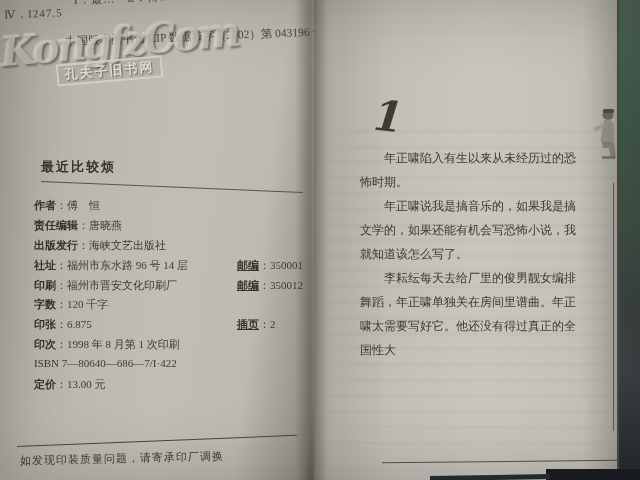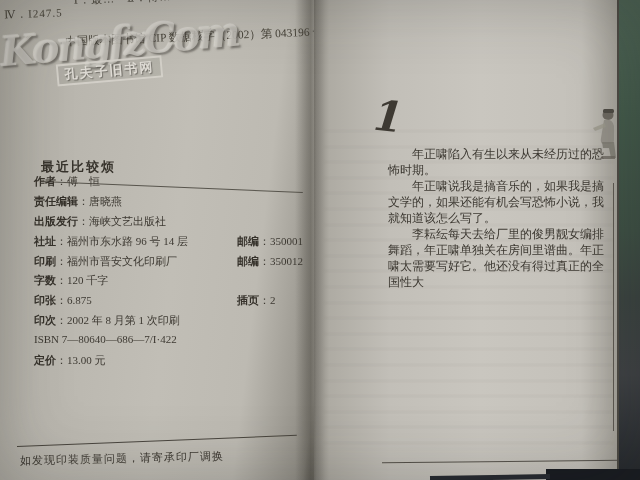--- a/index.html
+++ b/index.html
@@ -46,34 +46,34 @@
   .wm-site {
     position:absolute; left:54px; top:41px; padding:0px 6px;
     border:2px solid rgba(216,213,206,0.85); background:rgba(140,137,130,0.18);
     color:rgba(228,225,218,0.92); font-size:13px; font-weight:bold; letter-spacing:2px;
     text-shadow:1px 1px 1px rgba(62,59,52,0.55); white-space:nowrap;
   }
 
   
   .book-title { position:absolute; left:41px; top:158px; font-size:13px; font-weight:bold; letter-spacing:2px; color:#37332c; }
   .rule-title { position:absolute; left:41px; top:181px; width:262px; height:1px; background:#57544c; transform:rotate(2.4deg); transform-origin:left center; }
-  .colophon-rows { position:absolute; left:0; top:174px; width:305px; color:#3d3932; }
+  .colophon-rows { position:absolute; left:0; top:198px; width:305px; color:#3d3932; }
   .crow { position:relative; height:19.9px; padding-left:34px; font-size:11px; white-space:nowrap; }
   .crow .lbl { font-weight:bold; color:#36322b; }
   .crow .extra { position:absolute; left:237px; top:0; }
-  .crow .extra .lbl { font-weight:bold; }
+  .crow .extra .lbl { font-weight:bold;text-decoration:underline; }
   .rule-bottom { position:absolute; left:17px; top:446px; width:280px; height:1px; background:#49453e; transform:rotate(-2.3deg); transform-origin:left center; }
   .colophon-footer { position:absolute; left:20px; top:451px; font-size:11px; color:#3d3932; letter-spacing:1px; transform:rotate(-1.2deg); white-space:nowrap; }
 
   
   .chapter-number {
     position:absolute; left:60px; top:92px; font-size:42px; font-style:italic; font-weight:bold;
     color:#3e3a33; transform:rotate(6deg); font-family:"DejaVu Serif","Liberation Serif",serif;
   }
-  .chapter-text { position:absolute; left:74px; top:146px; width:216px; font-size:12px; line-height:16px; text-align:justify; color:#3b3730; }
+  .chapter-text { position:absolute; left:46px; top:146px; width:216px; font-size:12px; line-height:24px; text-align:justify; color:#3b3730; }
   .chapter-text p { margin:0; text-indent:2em; }
   .showthrough {
     position:absolute; left:10px; top:130px; width:290px; height:320px; pointer-events:none;
     background:repeating-linear-gradient(180deg, rgba(108,105,98,0.07) 0 2px, rgba(0,0,0,0) 2px 15.6px);
     filter:blur(1px);
   }
   .margin-rule { position:absolute; left:299px; top:183px; width:1px; height:248px; background:#5c5851; }
   .margin-figure { position:absolute; left:276px; top:106px; width:30px; height:78px; }
   .rule-bottom-right { position:absolute; left:68px; top:461px; width:238px; height:1px; background:#54504a; transform:rotate(-0.6deg); }
 </style>
@@ -94,21 +94,21 @@
     <div class="rule-title"></div>
 
     <div class="colophon-rows">
       <div class="crow"><span class="lbl">作者</span><span>：</span><span>傅　恒</span></div>
       <div class="crow"><span class="lbl">责任编辑</span><span>：</span><span>唐晓燕</span></div>
       <div class="crow"><span class="lbl">出版发行</span><span>：</span><span>海峡文艺出版社</span></div>
       <div class="crow"><span class="lbl">社址</span><span>：</span><span>福州市东水路 96 号 14 层</span><span class="extra"><span class="lbl">邮编</span><span>：</span><span>350001</span></span></div>
       <div class="crow"><span class="lbl">印刷</span><span>：</span><span>福州市晋安文化印刷厂</span><span class="extra"><span class="lbl">邮编</span><span>：</span><span>350012</span></span></div>
       <div class="crow"><span class="lbl">字数</span><span>：</span><span>120 千字</span></div>
       <div class="crow"><span class="lbl">印张</span><span>：</span><span>6.875</span><span class="extra"><span class="lbl">插页</span><span>：</span><span>2</span></span></div>
-      <div class="crow"><span class="lbl">印次</span><span>：</span><span>2002 年 8 月第 1 次印刷</span></div>
+      <div class="crow"><span class="lbl">印次</span><span>：</span><span>1998 年 8 月第 1 次印刷</span></div>
       <div class="crow"><span>ISBN</span><span> </span><span>7—80640—686—7/I·422</span></div>
       <div class="crow"><span class="lbl">定价</span><span>：</span><span>13.00 元</span></div>
     </div>
 
     <div class="rule-bottom"></div>
     <div class="colophon-footer">如发现印装质量问题，请寄承印厂调换</div>
   </div>
 
   <div class="page-right">
     <div class="showthrough"></div>

